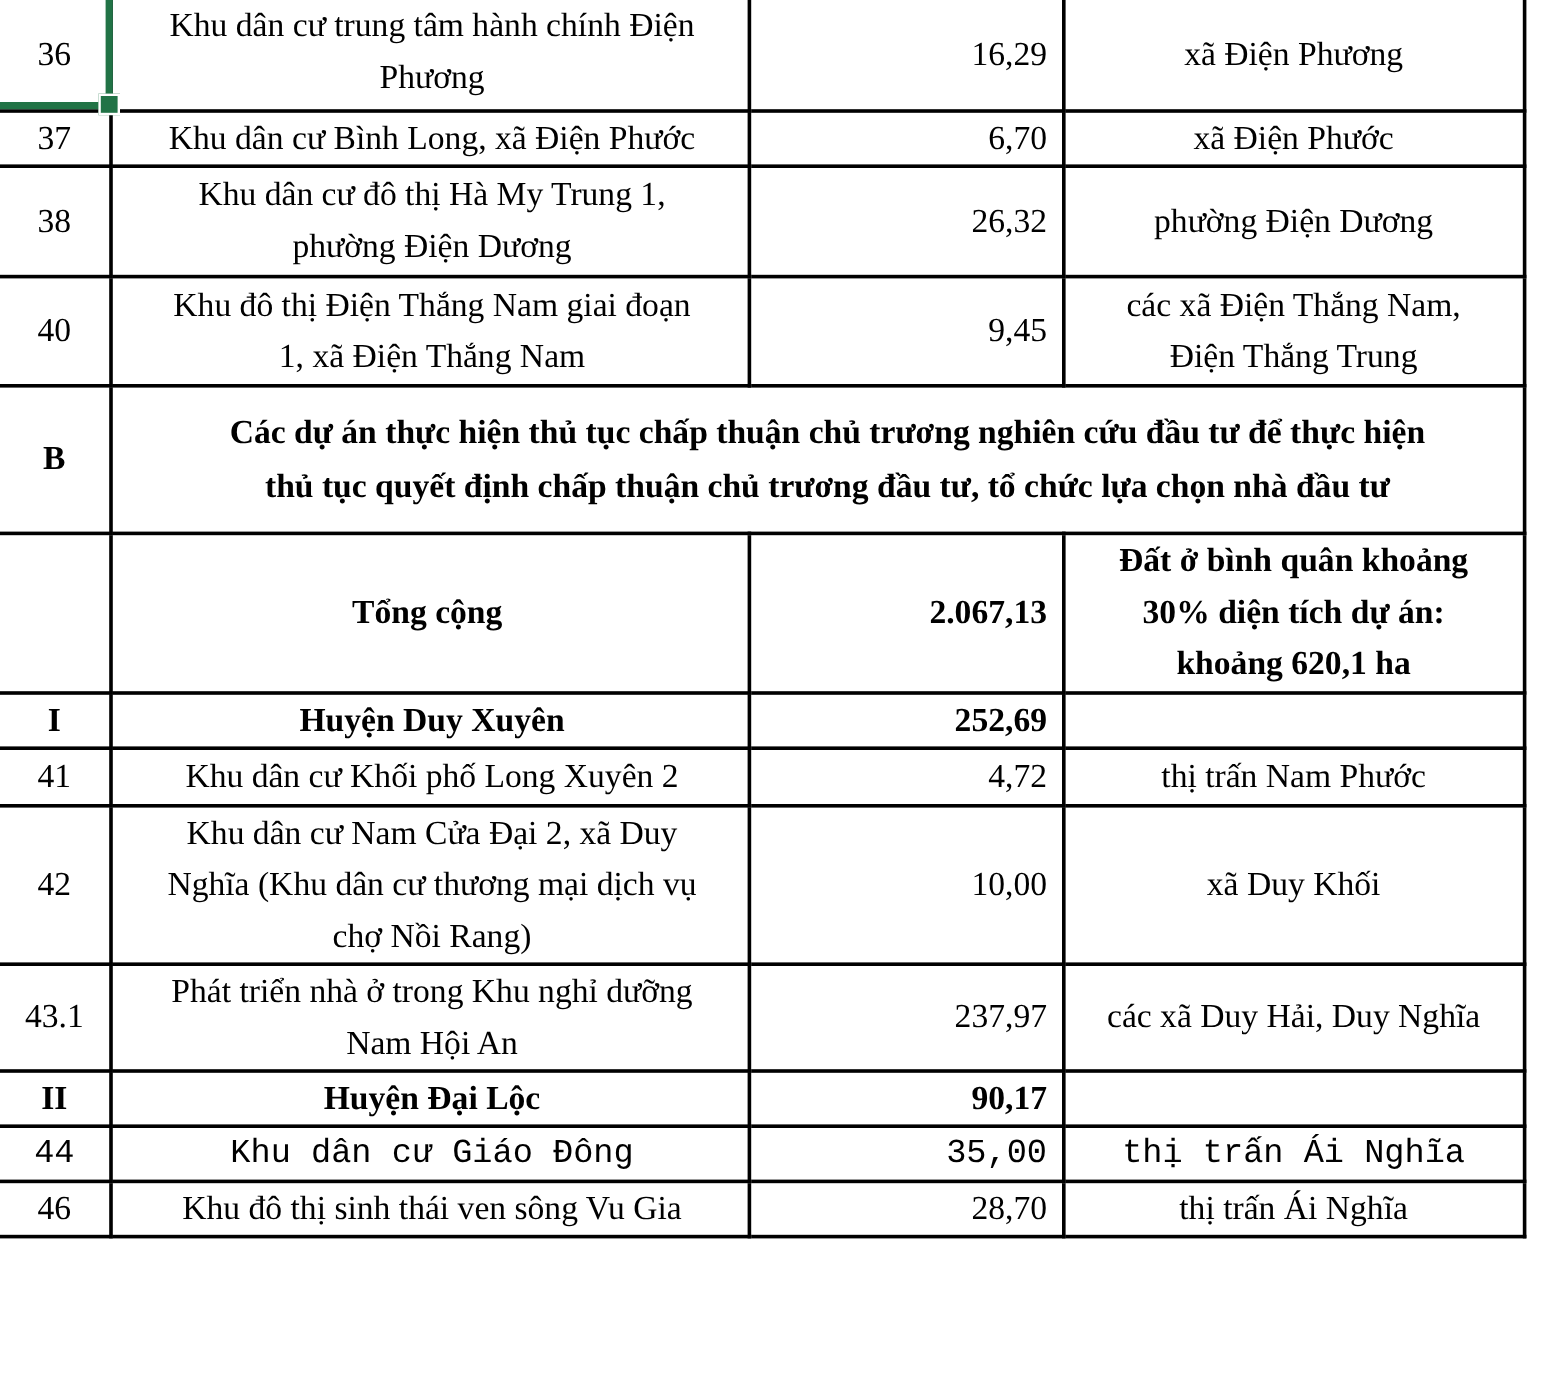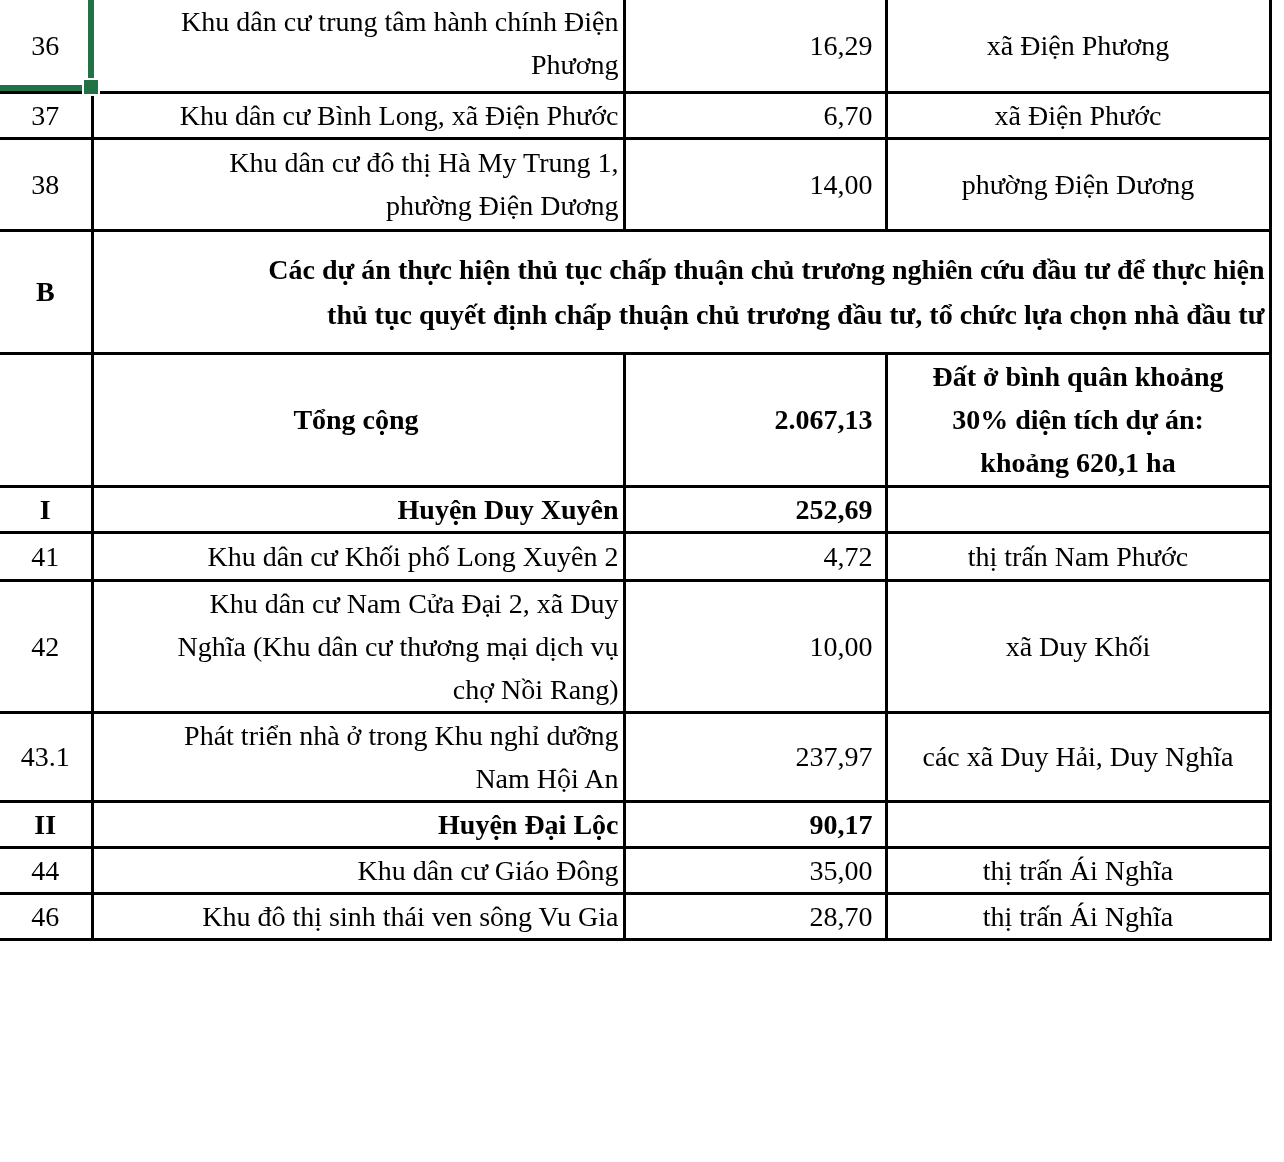--- a/index.html
+++ b/index.html
@@ -19,21 +19,21 @@
     border: 3px solid #000000;
     font-size: 28px;
     line-height: 43px;
     color: #000000;
     vertical-align: middle;
     overflow: hidden;
   }
   tr:first-child td { border-top: none; }
   td:first-child { border-left: none; }
   .c-id   { text-align: center; }
-  .c-name { text-align: right; padding-left: 8px; padding-right: 4px; white-space: pre-line; }
+  .c-name { text-align: center; padding-left: 8px; padding-right: 4px; white-space: pre-line; }
   .c-area { text-align: right; padding-right: 12px; }
   .c-loc  { text-align: center; white-space: pre-line; }
   tr.kind-section td, tr.kind-total td, tr.kind-merged td { font-weight: bold; }
   tr.kind-total .c-name { text-align: center; padding-left: 0; }
   tr.kind-merged .c-name { padding-left: 21px; line-height: 45px; }
   tr.row-0 .c-name { vertical-align: top; }
   
   .sel-v {
     position: absolute; left: 88px; top: 0; width: 6px; height: 82px;
   }
@@ -67,22 +67,30 @@
         <tr class="kind-normal row-1" style="height: 37px; margin-left: 20px;">
           <td class="c-id">37</td>
           <td class="c-name">Khu dân cư Bình Long, xã Điện Phước</td>
           <td class="c-area">6,70</td>
           <td class="c-loc">xã Điện Phước</td>
         </tr>
         <tr class="kind-normal row-2" style="height: 92px;">
           <td class="c-id">38</td>
           <td class="c-name">Khu dân cư đô thị Hà My Trung 1,
 phường Điện Dương</td>
-          <td class="c-area">14,00</td>
+          <td class="c-area">26,32</td>
           <td class="c-loc">phường Điện Dương</td>
+        </tr>
+        <tr class="kind-normal row-4" style="height: 91px;">
+          <td class="c-id">40</td>
+          <td class="c-name">Khu đô thị Điện Thắng Nam giai đoạn
+1, xã Điện Thắng Nam</td>
+          <td class="c-area">9,45</td>
+          <td class="c-loc">các xã Điện Thắng Nam,
+Điện Thắng Trung</td>
         </tr>
         <tr class="kind-merged row-5" style="height: 123px;">
           <td class="c-id">B</td>
           <td class="c-name" colspan="3">Các dự án thực hiện thủ tục chấp thuận chủ trương nghiên cứu đầu tư để thực hiện
 thủ tục quyết định chấp thuận chủ trương đầu tư, tổ chức lựa chọn nhà đầu tư</td>
         </tr>
         <tr class="kind-total row-6" style="height: 133px;">
           <td class="c-id"></td>
           <td class="c-name">Tổng cộng</td>
           <td class="c-area">2.067,13</td>
@@ -116,21 +124,21 @@
 Nam Hội An</td>
           <td class="c-area">237,97</td>
           <td class="c-loc">các xã Duy Hải, Duy Nghĩa</td>
         </tr>
         <tr class="kind-section row-11" style="height: 45px; margin-top: 38px;">
           <td class="c-id">II</td>
           <td class="c-name">Huyện Đại Lộc</td>
           <td class="c-area">90,17</td>
           <td class="c-loc"></td>
         </tr>
-        <tr class="kind-normal row-12" style="height: 46px;">
+        <tr class="kind-normal row-12" style="height: 46px; font-family: Liberation Mono, monospace;">
           <td class="c-id">44</td>
           <td class="c-name">Khu dân cư Giáo Đông</td>
           <td class="c-area">35,00</td>
           <td class="c-loc">thị trấn Ái Nghĩa</td>
         </tr>
         <tr class="kind-normal row-14" style="height: 45px;">
           <td class="c-id">46</td>
           <td class="c-name">Khu đô thị sinh thái ven sông Vu Gia</td>
           <td class="c-area">28,70</td>
           <td class="c-loc">thị trấn Ái Nghĩa</td>

